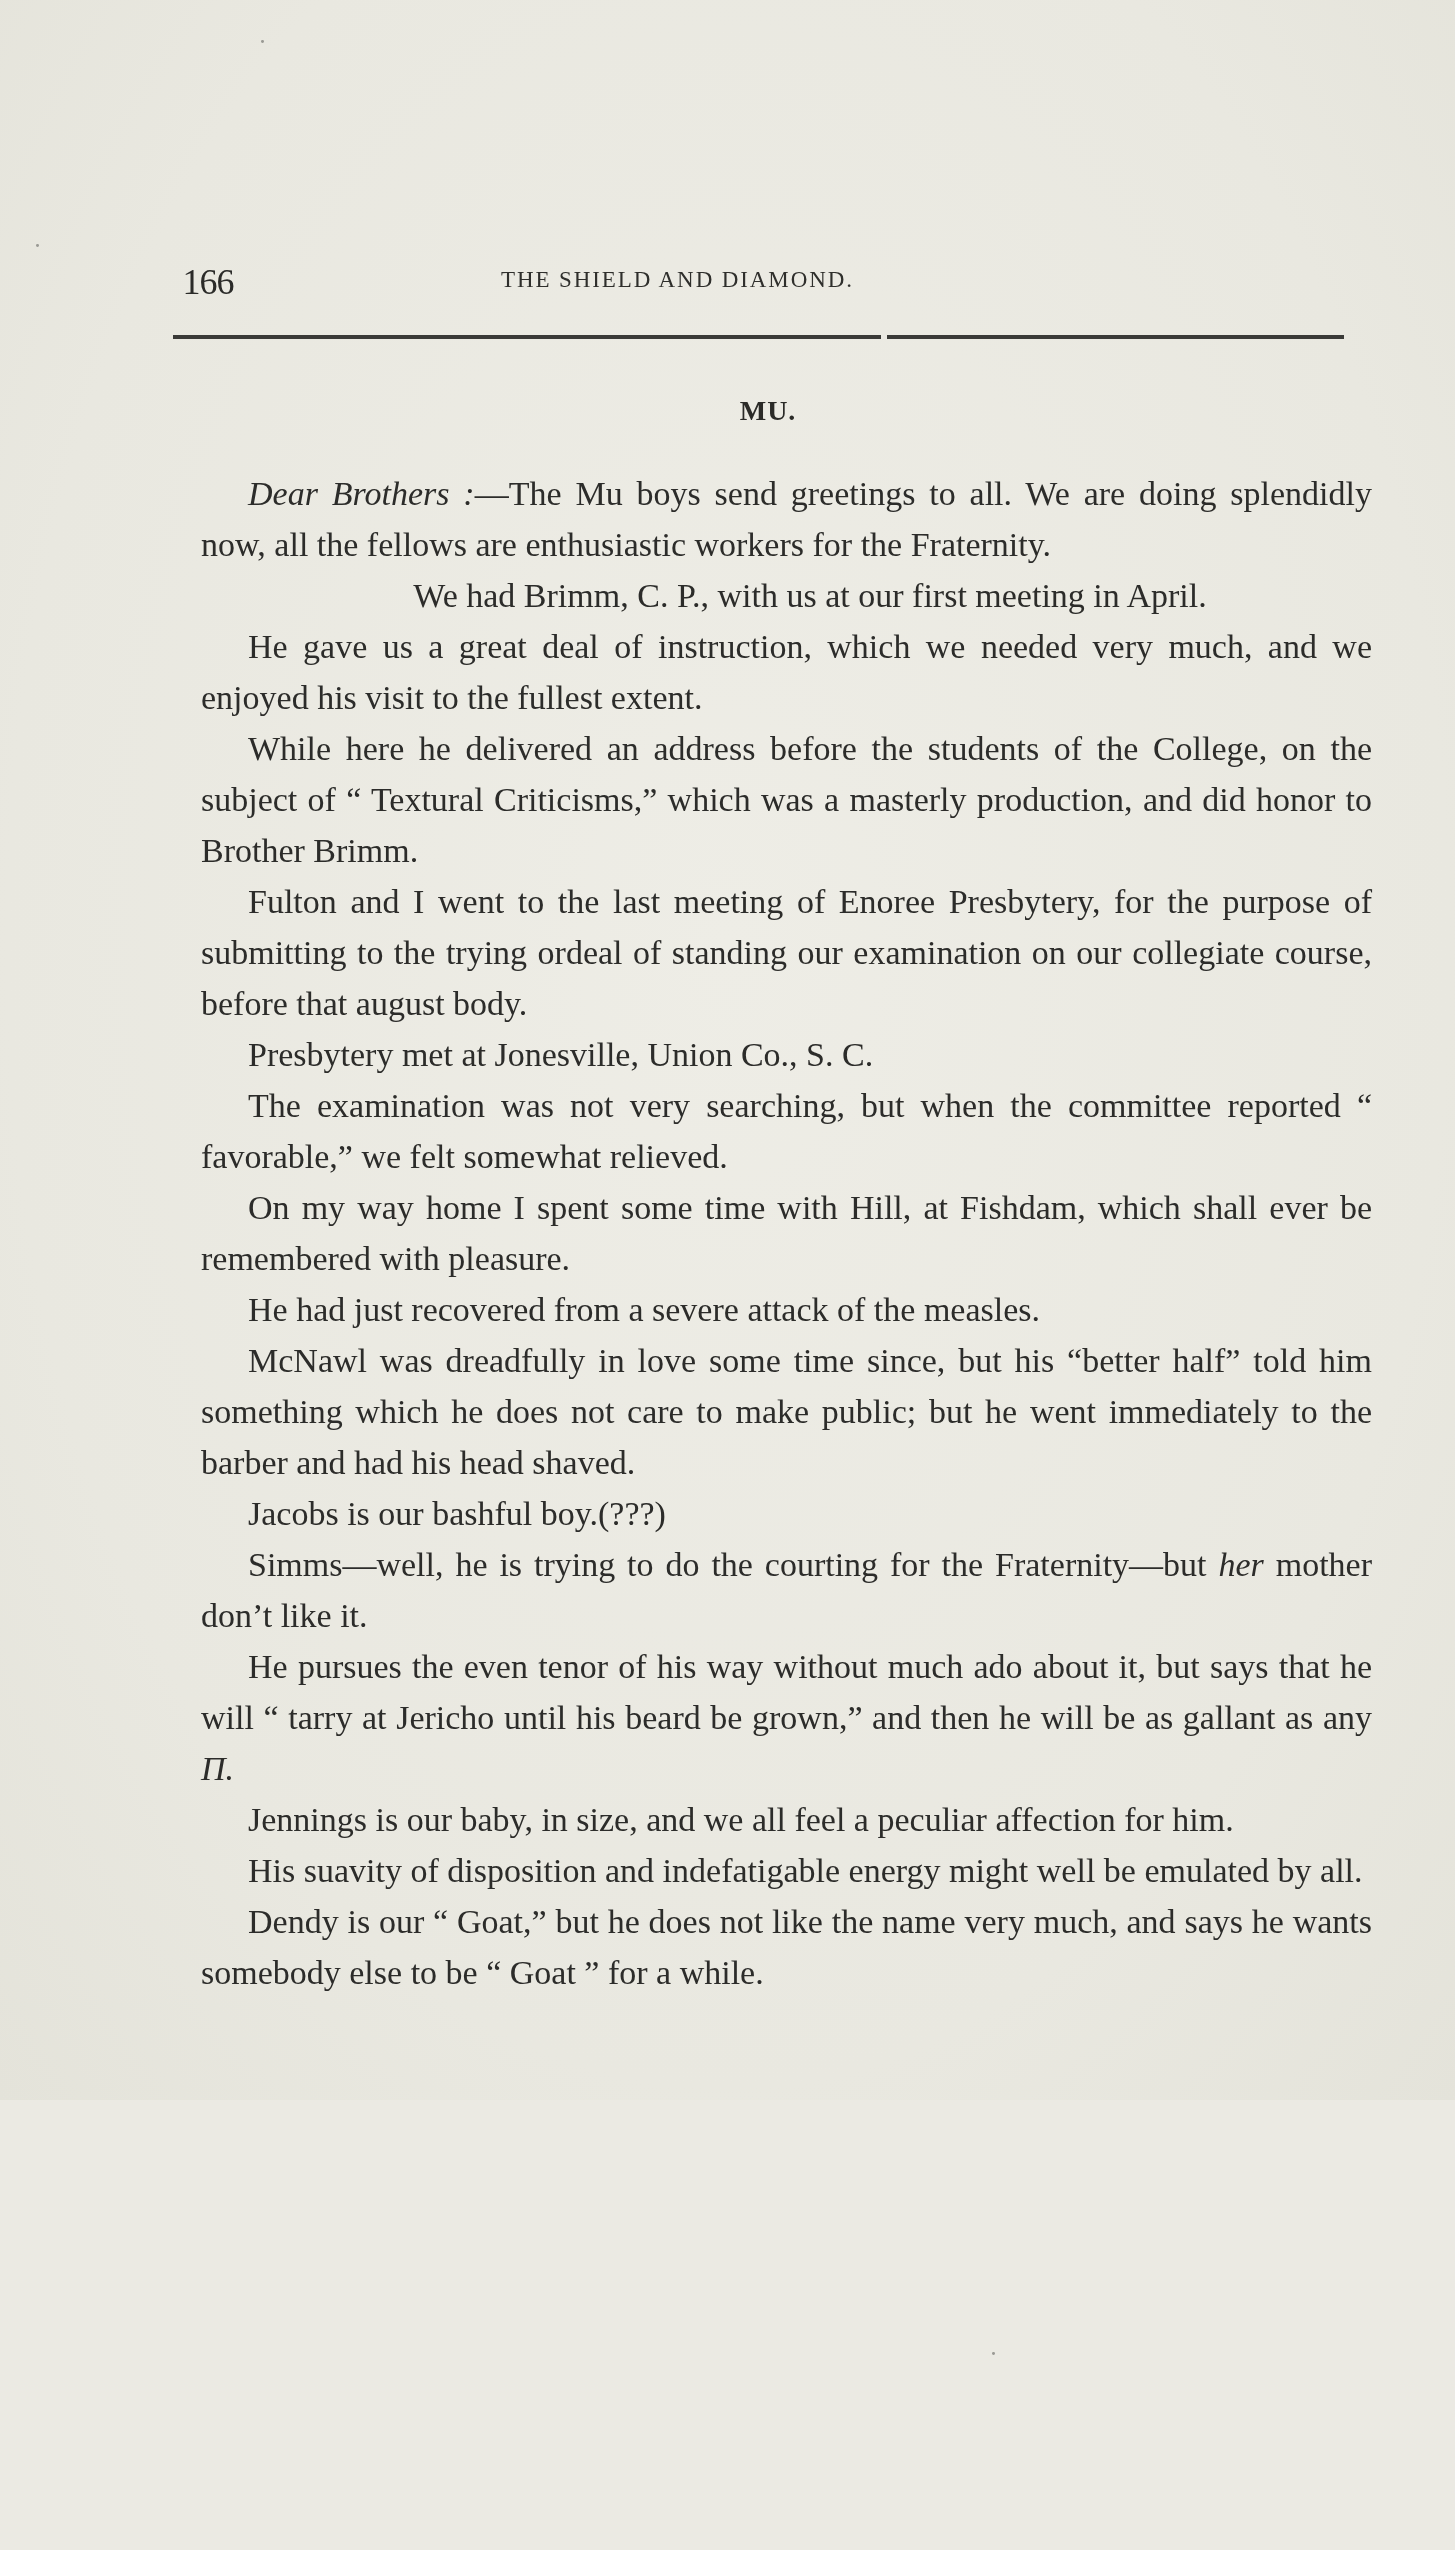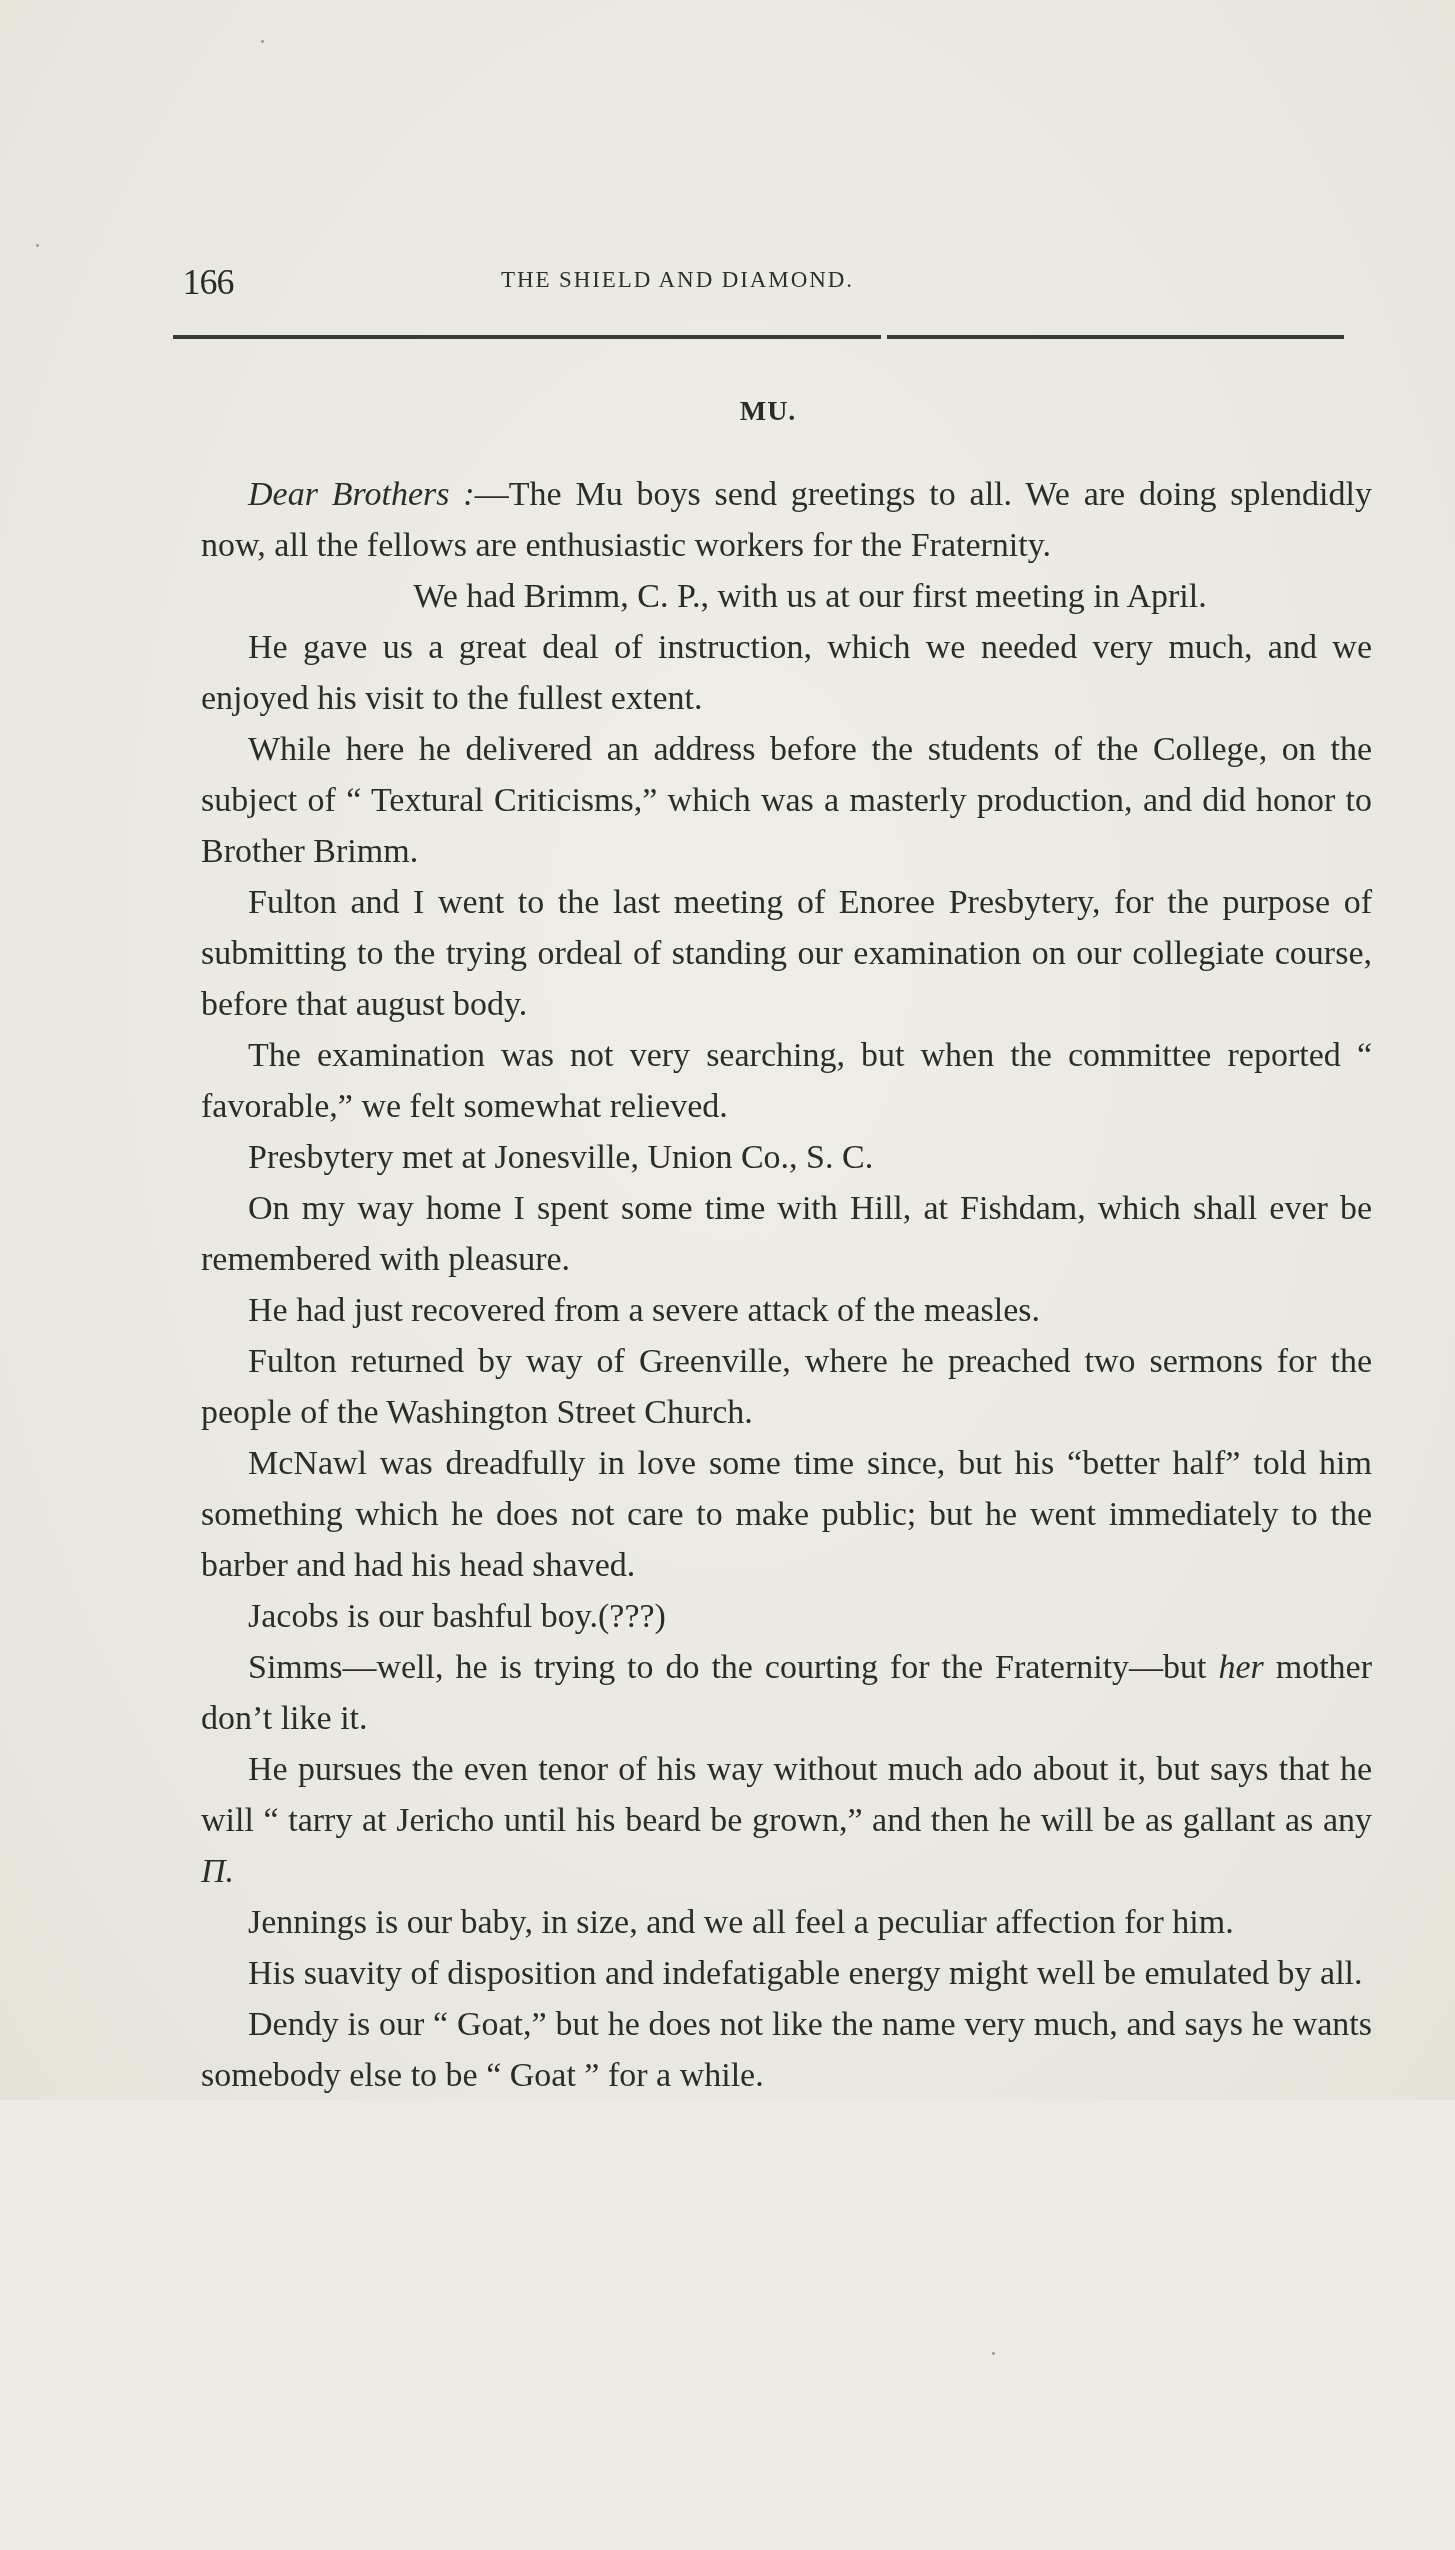--- a/index.html
+++ b/index.html
@@ -125,25 +125,24 @@
   <div class="head-rule"></div>
 
   <div class="section-title">MU.</div>
 
   <div class="body-text">
     <p><span class="salutation">Dear Brothers :</span><span>—The Mu boys send greetings to all.  We are doing splendidly now, all the fellows are enthusiastic workers for the Fraternity.</span></p>
     <p class="last-line-short">We had Brimm, C. P., with us at our first meeting in April.</p>
     <p>He gave us a great deal of instruction, which we needed very much, and we enjoyed his visit to the fullest extent.</p>
     <p>While here he delivered an address before the students of the College, on the subject of “ Textural Criticisms,” which was a masterly production, and did honor to Brother Brimm.</p>
     <p>Fulton and I went to the last meeting of Enoree Presby­tery, for the purpose of submitting to the trying ordeal of standing our examination on our collegiate course, before that august body.</p>
+    <p>Presbytery met at Jonesville, Union Co., S. C.</p>
     <p>The examination was not very searching, but when the committee reported “ favorable,” we felt somewhat relieved.</p>
-    <p>Presbytery met at Jonesville, Union Co., S. C.</p>
     <p>On my way home I spent some time with Hill, at Fish­dam, which shall ever be remembered with pleasure.</p>
     <p>He had just recovered from a severe attack of the measles.</p>
-    <p>Fulton returned by way of Greenville, where he preached two sermons for the people of the Washington Street Church.</p>
     <p>McNawl was dreadfully in love some time since, but his “better half” told him something which he does not care to make public; but he went immediately to the barber and had his head shaved.</p>
     <p>Jacobs is our bashful boy.(???)</p>
     <p><span>Simms—well, he is trying to do the courting for the Fra­ternity—but </span><span class="emph">her</span><span> mother don’t like it.</span></p>
     <p><span>He pursues the even tenor of his way without much ado about it, but says that he will “ tarry at Jericho until his beard be grown,” and then he will be as gallant as any </span><span class="emph">Π.</span><span></span></p>
     <p>Jennings is our baby, in size, and we all feel a peculiar affection for him.</p>
     <p>His suavity of disposition and indefatigable energy might well be emulated by all.</p>
     <p>Dendy is our “ Goat,” but he does not like the name very much, and says he wants somebody else to be “ Goat ” for a while.</p>
   </div>
 
   <div class="speck" style="left:36px; top:244px;"></div>

